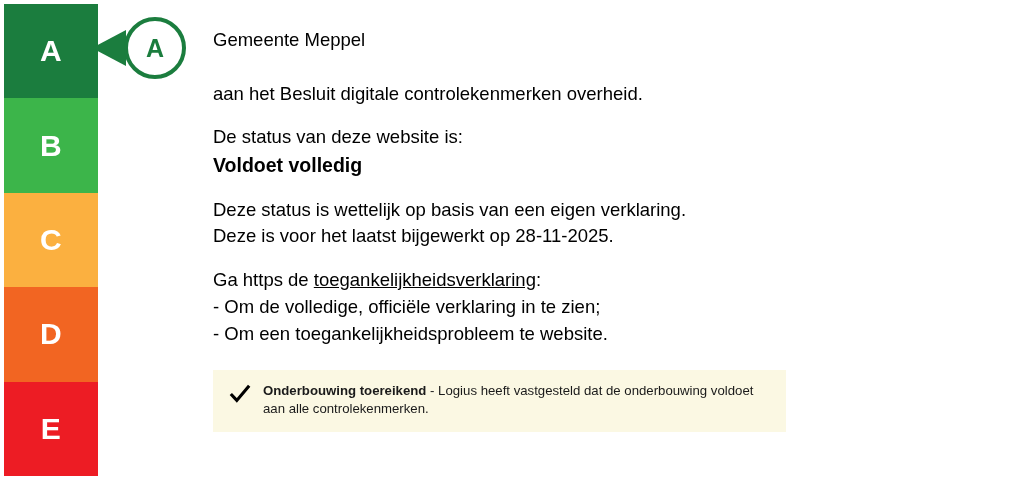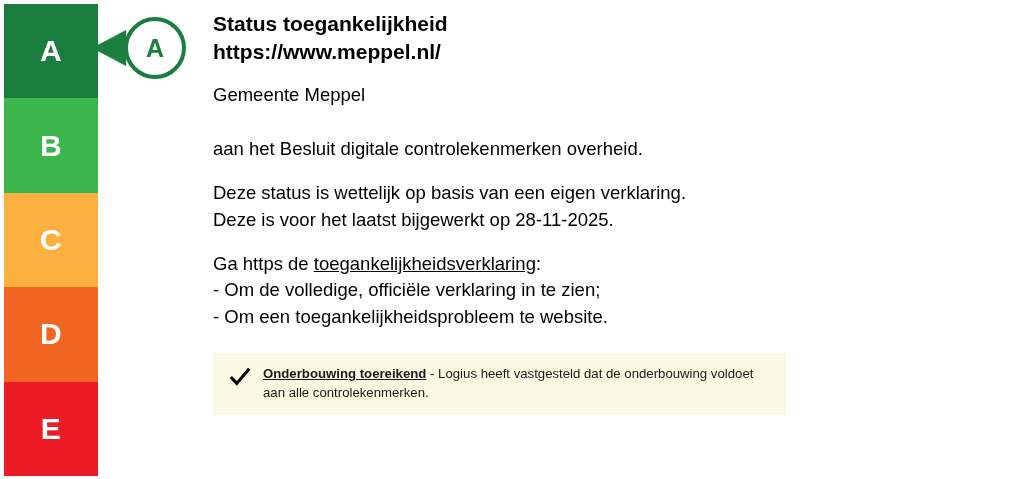--- a/index.html
+++ b/index.html
@@ -129,21 +129,21 @@
     flex: 0 0 auto;
     width: 22px;
     height: 22px;
     margin-top: 1px;
   }
   .note-text {
     font-size: 13.2px;
     line-height: 1.42;
     color: #1a1a1a;
   }
-  .note-text b { font-weight: bold; text-decoration: underline; }
+  .note-text b { font-weight: bold; }
 </style>
 </head>
 <body>
 
 <div class="page">
 
   <div class="ladder">
     <div class="rung" style="background:#1b7d3e">
       <span>A</span>
     </div>
@@ -164,31 +164,31 @@
   <div class="pointer-wrap">
     <div class="pointer-tri"></div>
     <div class="pointer-bar"></div>
     <div class="badge">
       <span>A</span>
     </div>
   </div>
 
   <div class="content">
 
-    <h1 class="title">
-      <span>Status toegankelijkheid</span>
-      <span class="line2">https://www.meppel.nl/</span>
-    </h1>
 
     <p class="para">
       <span>Gemeente Meppel</span><br>
       <br>
       <span>aan het Besluit digitale controlekenmerken overheid.</span>
     </p>
 
+    <p class="para">
+      <span>De status van deze website is:</span><br>
+      <span class="strong-line">Voldoet volledig</span>
+    </p>
 
     <p class="para">
       <span>Deze status is wettelijk op basis van een eigen verklaring.</span><br>
       <span>Deze is voor het laatst bijgewerkt op 28-11-2025.</span>
     </p>
 
     <p class="para">
       <span>Ga https de </span><span class="underline">toegankelijkheidsverklaring</span><span>:</span><br>
       <span>- Om de volledige, officiële verklaring in te zien;</span><br>
       <span>- Om een toegankelijkheidsprobleem te website.</span>

